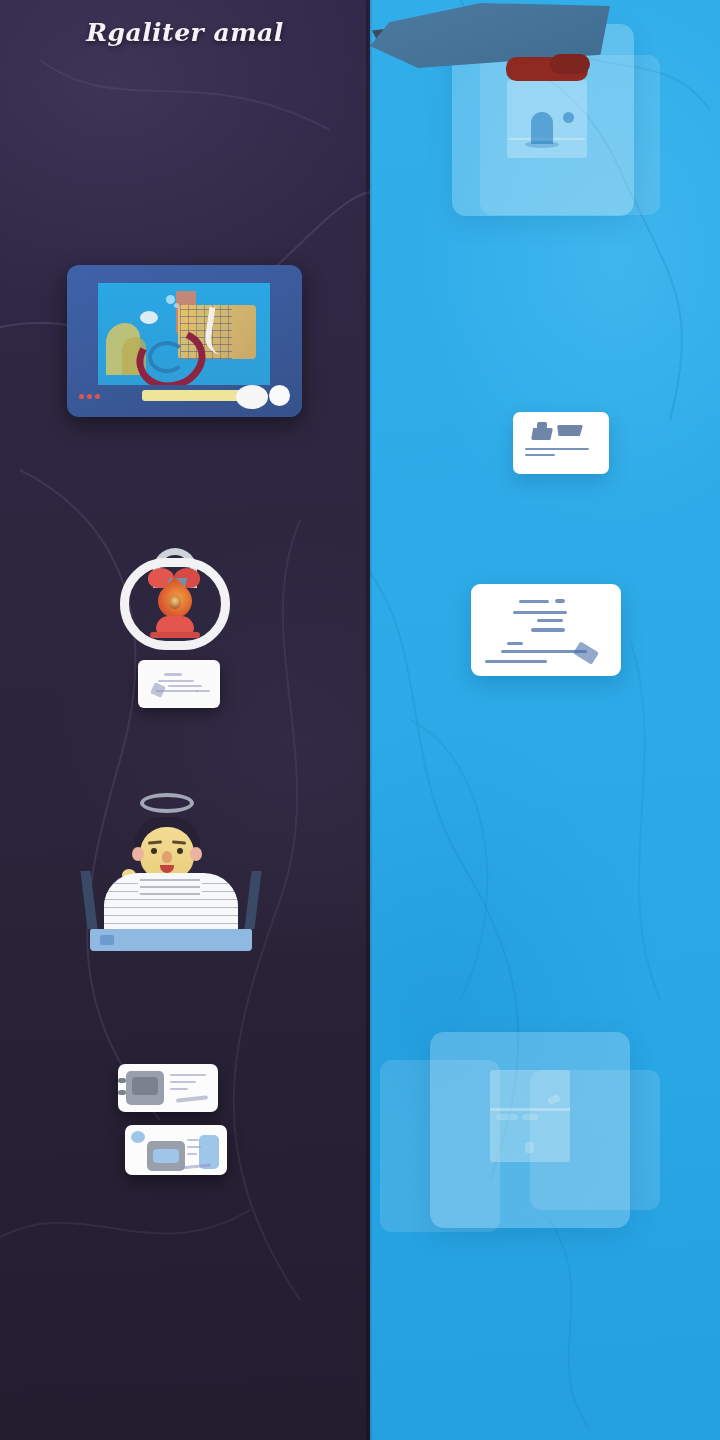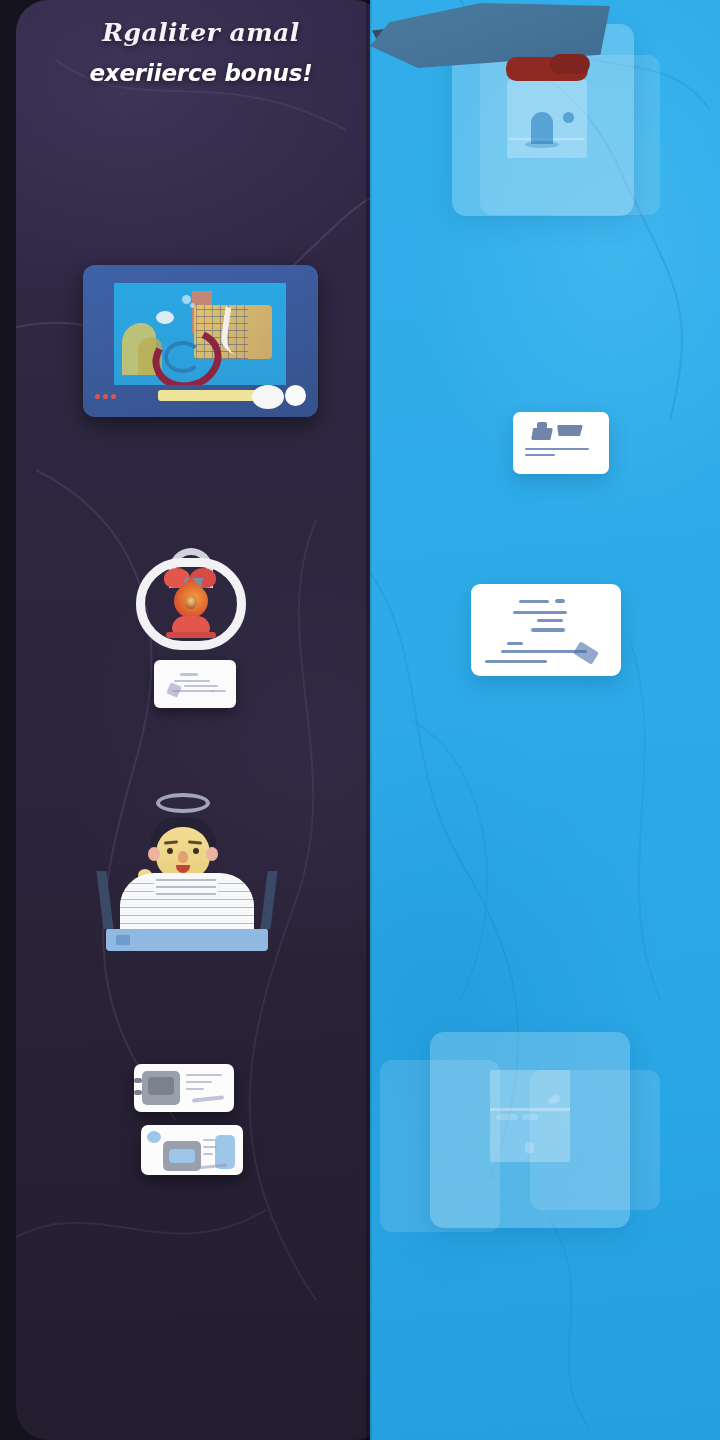--- a/index.html
+++ b/index.html
@@ -1,27 +1,26 @@
 <!DOCTYPE html>
 <html><head>
 <meta charset="utf-8">
 <style>
   html,body{margin:0;padding:0;background:#14121c;}
   body{font-family:"Liberation Sans",sans-serif;}
   .stage{position:relative;width:720px;height:1440px;overflow:hidden;}
 
   
   .panel-dark{
-    position:absolute;left:16px;top:0;width:370px;height:1440px;
+    position:absolute;left:0;top:0;width:370px;height:1440px;
     background:
       radial-gradient(ellipse 420px 320px at 30% 6%, rgba(72,62,98,.55), rgba(0,0,0,0) 70%),
       radial-gradient(ellipse 340px 300px at 80% 52%, rgba(60,52,84,.40), rgba(0,0,0,0) 72%),
       linear-gradient(178deg,#32294a 0%,#2e2741 30%,#2a2338 65%,#231d30 100%);
     overflow:hidden;
-    border-radius:32px;
   }
   .panel-blue{
     position:absolute;left:370px;top:0;width:350px;height:1440px;
     background:
       radial-gradient(ellipse 300px 400px at 70% 18%, rgba(120,215,255,.22), rgba(0,0,0,0) 68%),
       radial-gradient(ellipse 320px 420px at 20% 70%, rgba(10,120,190,.18), rgba(0,0,0,0) 70%),
       linear-gradient(175deg,#31aeea 0%,#2dabe8 40%,#29a6e4 75%,#249fdf 100%);
     overflow:hidden;
   }
   .seam{position:absolute;left:366px;top:0;width:6px;height:1440px;
@@ -197,21 +196,20 @@
     <svg class="wisps" width="370" height="1440">
       <path d="M-10 330 C 90 300, 150 380, 240 300 S 360 170, 400 200" stroke="rgba(175,170,205,.16)" stroke-width="2" fill="none"></path>
       <path d="M20 470 C 120 520, 160 620, 120 760 S 60 1000, 160 1120" stroke="rgba(175,170,205,.13)" stroke-width="2" fill="none"></path>
       <path d="M300 520 C 250 640, 330 760, 280 900 S 200 1150, 300 1300" stroke="rgba(175,170,205,.10)" stroke-width="2" fill="none"></path>
       <path d="M-5 1240 C 80 1190, 150 1270, 250 1210" stroke="rgba(175,170,205,.10)" stroke-width="2" fill="none"></path>
       <path d="M40 60 C 120 120, 200 60, 330 130" stroke="rgba(175,170,205,.10)" stroke-width="2" fill="none"></path>
     </svg>
 
     <div class="headline-block">
       <p class="script-line">Rgaliter amal</p>
-      <p class="sub-line">exeriierce bonus!</p>
     </div>
 
     <div class="illus-tablet">
       <div class="tablet-screen">
         <div class="t-hill"></div>
         <div class="t-hill2"></div>
         <div class="t-rect"></div>
         <div class="t-panel"></div>
         <div class="t-grid"></div>
         <div class="t-swirl"></div>

